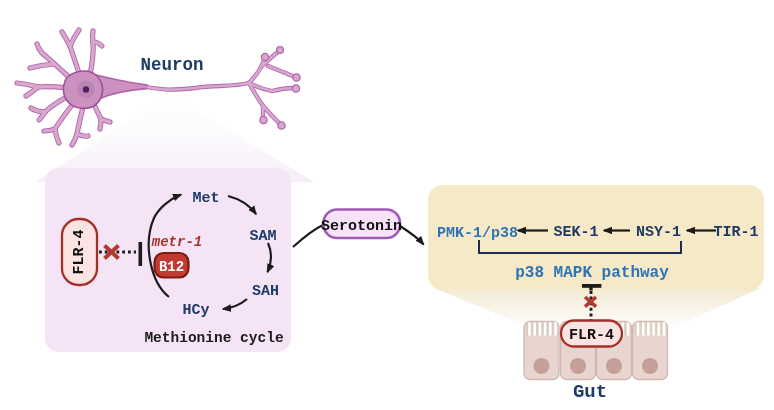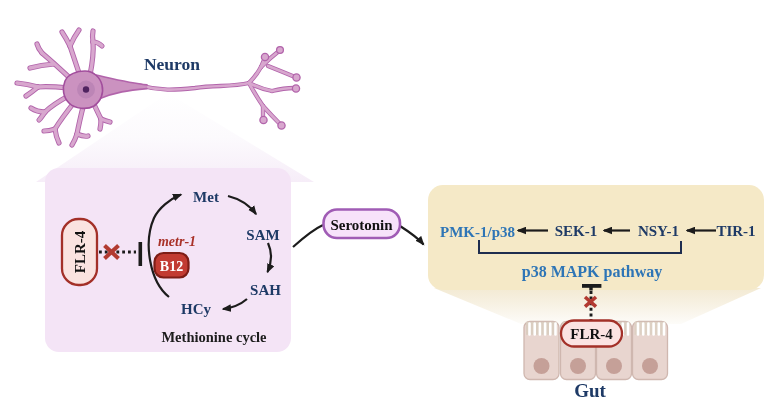--- a/index.html
+++ b/index.html
@@ -1,16 +1,16 @@
 <!DOCTYPE html>
 <html><head>
 <meta charset="utf-8">
 <style>
 html,body{margin:0;padding:0;background:#fff}
-#wrap{position:relative;width:774px;height:410px;font-family:Liberation Serif, serif;overflow:hidden}
+#wrap{position:relative;width:774px;height:410px;font-family:Liberation Mono, monospace;overflow:hidden}
 </style>
 </head>
 <body>
 <div id="wrap">
 <svg width="774" height="410" viewBox="0 0 774 410">
 <defs>
 <linearGradient id="gtri" x1="0" y1="0" x2="0" y2="1">
 <stop offset="0" stop-color="#ffffff"></stop>
 <stop offset="0.5" stop-color="#fcfafd"></stop>
 <stop offset="1" stop-color="#f6edf8"></stop>

